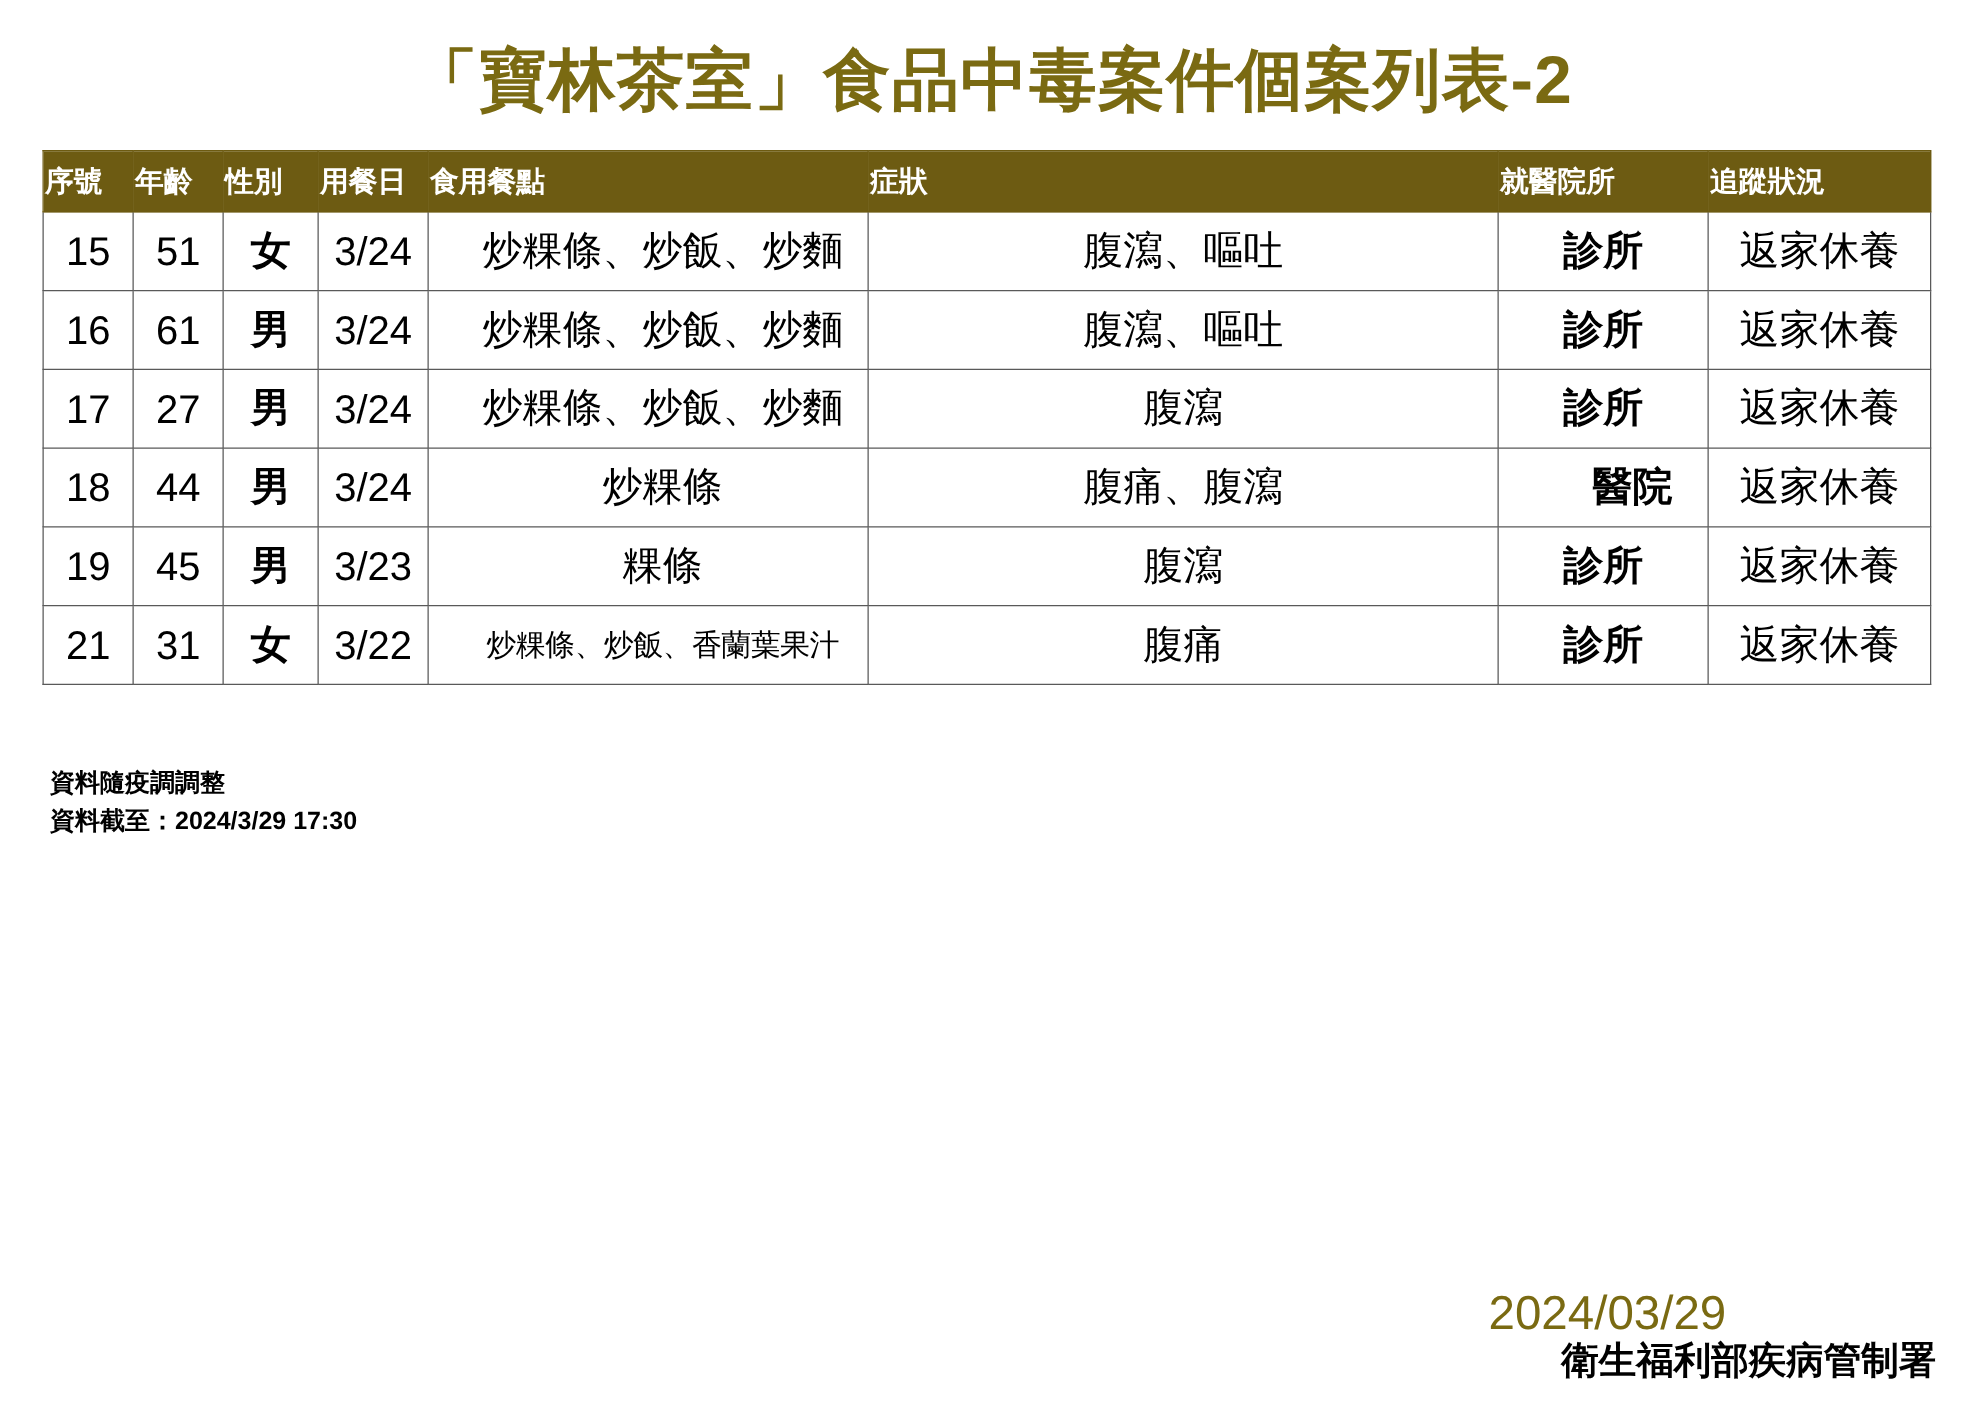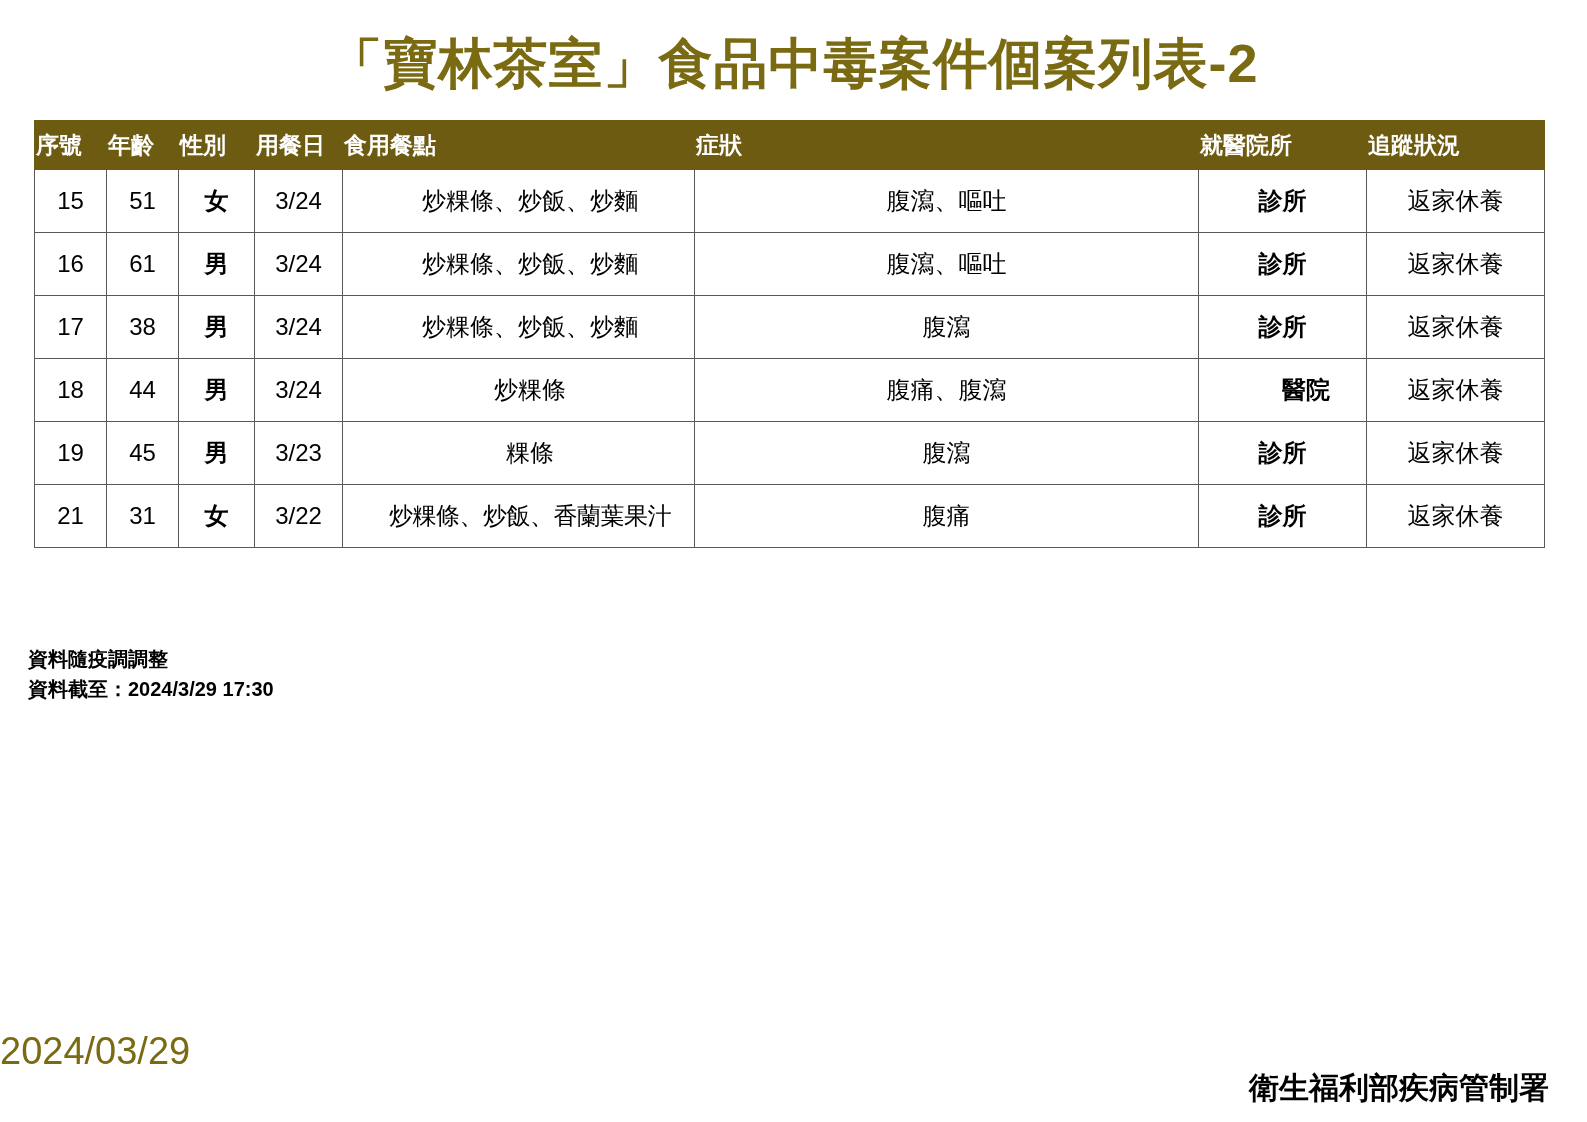--- a/index.html
+++ b/index.html
@@ -58,52 +58,51 @@
     font-weight: bold;
     height: 46px;
     border: 1px solid #6d5b12;
     text-align: left;
     vertical-align: middle;
     white-space: nowrap;
   }
   table.case-table tbody td {
     height: 60px;
     border: 1px solid #595959;
-    font-size: 24px;
+    font-size: 32px;
     text-align: center;
     vertical-align: middle;
     white-space: nowrap;
     background: #ffffff;
   }
   td.sex-female { background: #f5b5ae; font-weight: bold; }
   td.sex-male   { background: #bcd6ee; font-weight: bold; }
   td.hosp-clinic   { background: #fde5ab; font-weight: bold; }
   td.hosp-hospital { background: #d9ead3; font-weight: bold; padding-left: 48px; }
   td.meal-cell { font-size: 25px; padding-left: 24px; }
   td.meal-cell.tight { font-size: 24px; letter-spacing: -0.5px; margin-left: 36px; }
 
   
   .notes {
     position: absolute;
     top: 612px;
-    left: 28px;
+    left: 40px;
     font-size: 20px;
     font-weight: bold;
     line-height: 1.5;
     color: #000000;
-    margin-top: 32px;
   }
 
   
   .footer-date {
     position: absolute;
     top: 1030px;
     left: 0;
     width: 1381px;
-    text-align: left;
+    text-align: right;
     font-size: 38px;
     color: #7a6a12;
   }
   .footer-org {
     position: absolute;
     top: 1068px;
     right: 38px;
     font-size: 30px;
     font-weight: bold;
     color: #000000;
@@ -155,21 +154,21 @@
         <td>61</td>
         <td class="sex-male">男</td>
         <td>3/24</td>
         <td class="meal-cell">炒粿條、炒飯、炒麵</td>
         <td>腹瀉、嘔吐</td>
         <td class="hosp-clinic">診所</td>
         <td>返家休養</td>
       </tr>
       <tr>
         <td>17</td>
-        <td>38</td>
+        <td>27</td>
         <td class="sex-male">男</td>
         <td>3/24</td>
         <td class="meal-cell">炒粿條、炒飯、炒麵</td>
         <td>腹瀉</td>
         <td class="hosp-clinic">診所</td>
         <td>返家休養</td>
       </tr>
       <tr>
         <td>18</td>
         <td>44</td>

